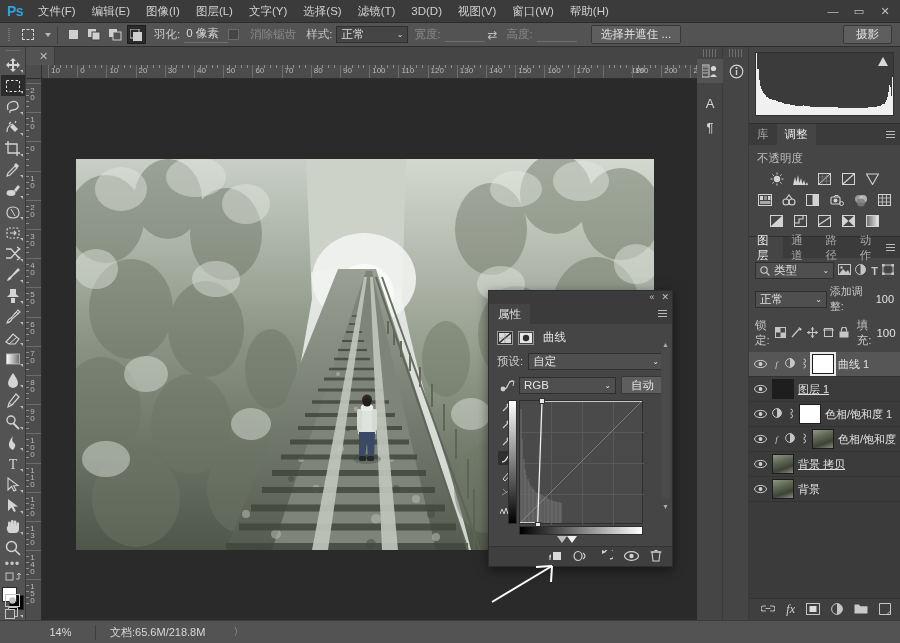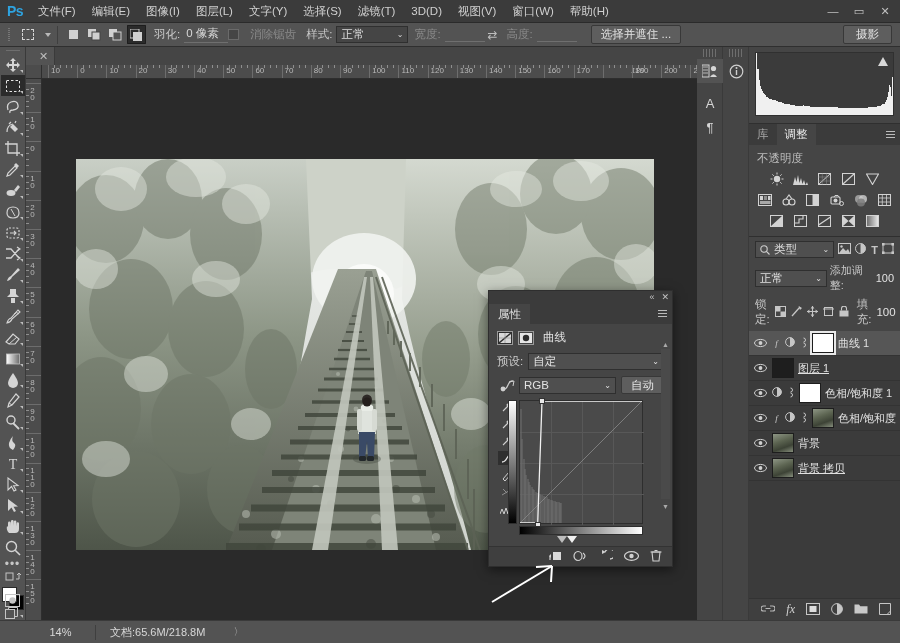--- a/index.html
+++ b/index.html
@@ -1475,20 +1475,29 @@
                   </defs>
                   <rect x="0.5" y="0.5" width="12" height="11" fill="url(#gmg)" stroke="#d3d3d3"></rect>
                 </svg>
             </div>
           </div>
         </div>
       </div>
     </div>
 
     <div class="panel" style="border-bottom:none">
+      <div class="panel-tabs">
+        <div class="ptab active">图层</div>
+        <div class="ptab">通道</div>
+        <div class="ptab">路径</div>
+        <div class="ptab">动作</div>
+        <div class="panel-menu">
+            <i></i>
+          </div>
+      </div>
       <div class="layers-head">
         <div class="filter-row">
           <div class="filter-sel">
             <span class="flexc" style="gap:4px">
               <svg width="10" height="10">
                   <circle cx="4" cy="4" r="3.2" fill="none" stroke="#d0d0d0" stroke-width="1.1"></circle>
                   <path d="M6.4 6.4 L9.5 9.5" stroke="#d0d0d0" stroke-width="1.1"></path>
                 </svg>
               <span>类型</span>
             </span>
@@ -1628,31 +1637,31 @@
             <div class="lname">色相/饱和度</div>
           </div>
           <div class="layer-row">
             <div class="eye">
               <svg width="13" height="10">
                 <ellipse cx="6.5" cy="5" rx="6" ry="3.6" fill="none" stroke="#d0d0d0" stroke-width="1"></ellipse>
                 <circle cx="6.5" cy="5" r="1.9" fill="#d0d0d0"></circle>
               </svg>
             </div>
             <div class="lthumb" style="background: linear-gradient(160deg, rgb(142, 150, 133) 0%, rgb(92, 100, 81) 40%, rgb(61, 67, 54) 70%, rgb(134, 142, 124) 100%);"></div>
-            <div class="lname">背景</div>
+            <div class="lname u">背景 拷贝</div>
           </div>
           <div class="layer-row">
             <div class="eye">
               <svg width="13" height="10">
                 <ellipse cx="6.5" cy="5" rx="6" ry="3.6" fill="none" stroke="#d0d0d0" stroke-width="1"></ellipse>
                 <circle cx="6.5" cy="5" r="1.9" fill="#d0d0d0"></circle>
               </svg>
             </div>
             <div class="lthumb" style="background: linear-gradient(160deg, rgb(142, 150, 133) 0%, rgb(92, 100, 81) 40%, rgb(61, 67, 54) 70%, rgb(134, 142, 124) 100%);"></div>
-            <div class="lname u">背景 拷贝</div>
+            <div class="lname">背景</div>
           </div>
         </div>
     </div>
 
     <div class="layers-footer">
       <span>
         <svg width="14" height="11">
             <path d="M5 3 L2.5 3 A2.5 2.5 0 0 0 2.5 8 L5 8 M9 3 L11.5 3 A2.5 2.5 0 0 1 11.5 8 L9 8 M4.5 5.5 L9.5 5.5" fill="none" stroke="#b6b6b6" stroke-width="1.2"></path>
           </svg>
       </span>

